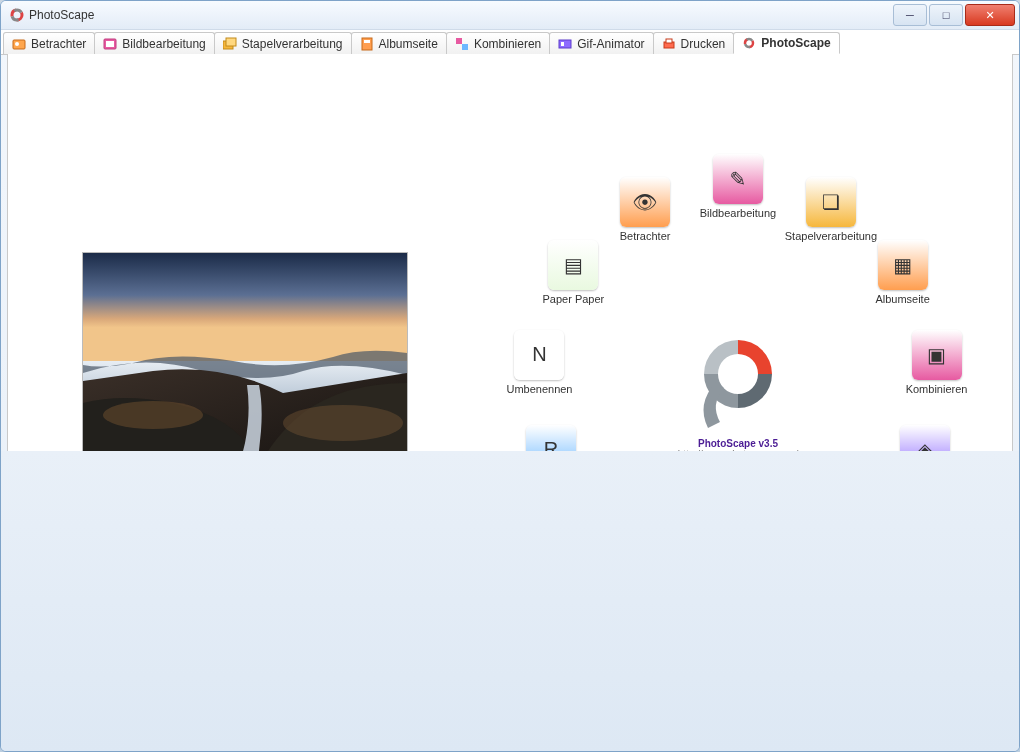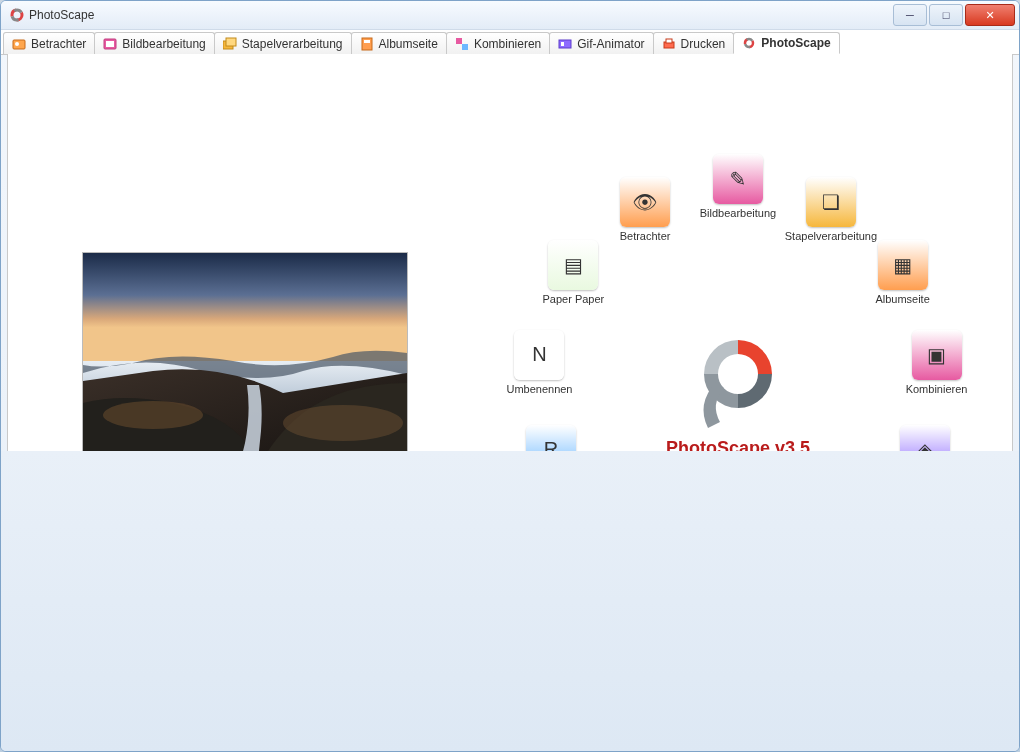--- a/index.html
+++ b/index.html
@@ -131,21 +131,21 @@
     left:480px; top:70px;
     width:500px; height:520px;
   }
   .center {
     position:absolute;
     left:170px; top:200px;
     width:160px;
     text-align:center;
     color:#555;
   }
-  .center .ver { font-weight:bold; font-size:18px; color:#b91c1c; }
+  .center .ver { font-weight:bold; font-size:10px; color:#4c1d95; }
   .center .url { font-size:10px; color:#777; }
   .center-logo { width:110px; height:110px; margin:0 auto 4px; }
   .feat {
     position:absolute;
     width:120px;
     text-align:center;
     font-size:11px;
     color:#333;
     cursor:default;
   }

